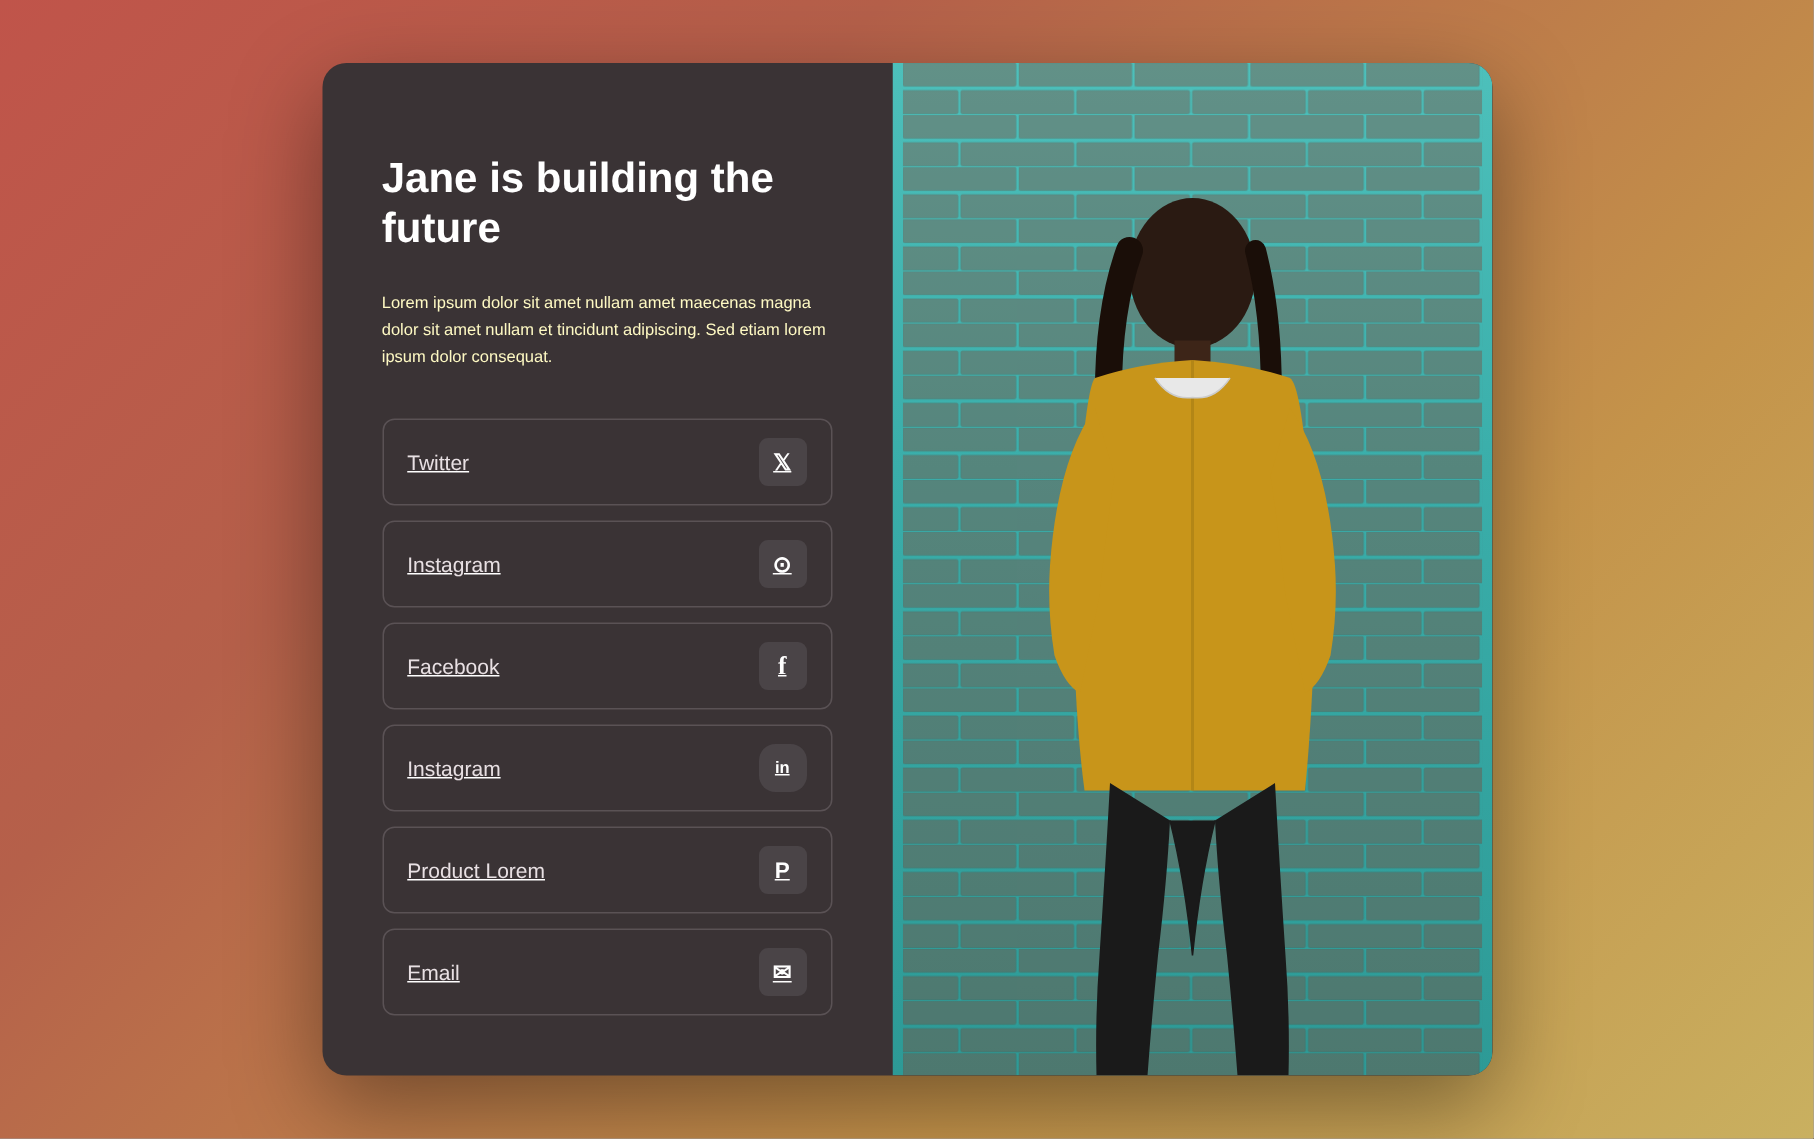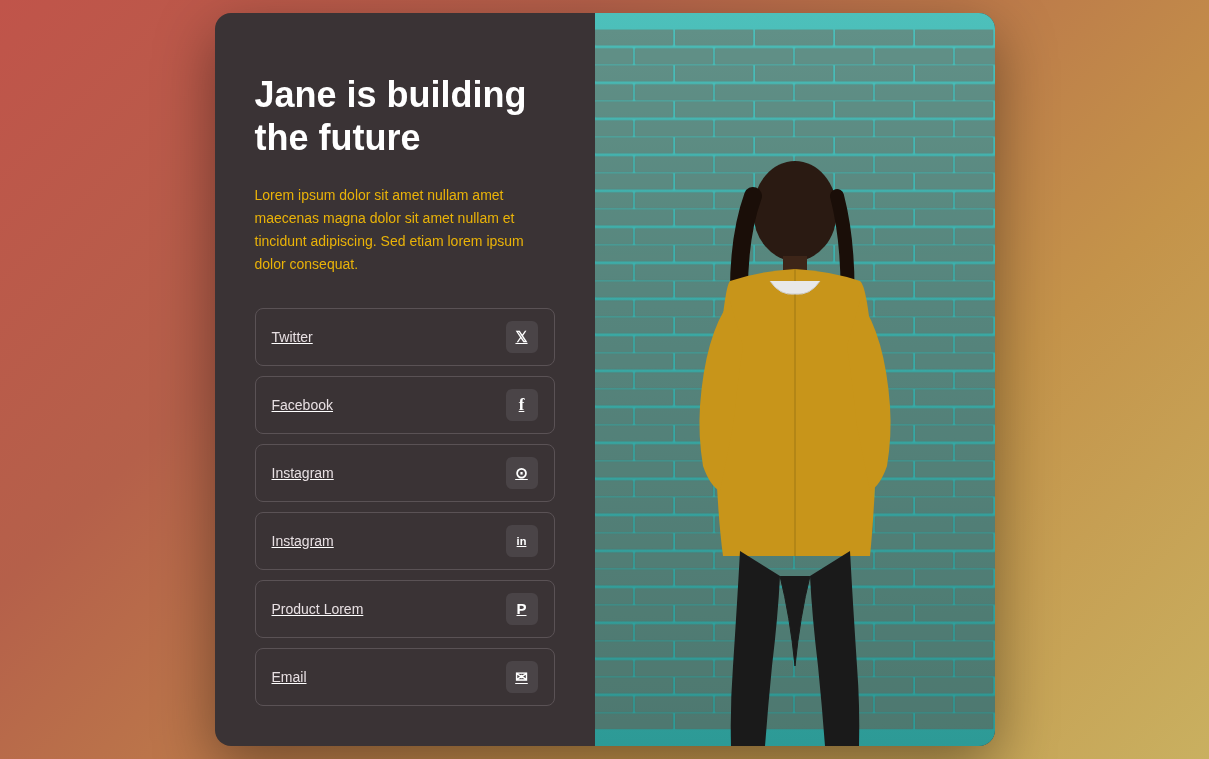--- a/index.html
+++ b/index.html
@@ -27,30 +27,30 @@
     .left-panel {
       width: 380px;
       flex-shrink: 0;
       padding: 60px 40px 40px 40px;
       display: flex;
       flex-direction: column;
       gap: 0;
     }
 
     .title {
-      font-size: 36px;
+      font-size: 28px;
       font-weight: 700;
       color: #ffffff;
       line-height: 1.2;
       margin-bottom: 24px;
     }
 
     .description {
-      font-size: 14px;
-      color: #eab308;
+      font-size: 11px;
+      color: #fef9c3;
       line-height: 1.65;
       margin-bottom: 32px;
     }
 
     .social-links {
       display: flex;
       flex-direction: column;
       gap: 10px;
     }
 
@@ -130,30 +130,30 @@
   <div class="left-panel">
     <h1 class="title">Jane is building the future</h1>
     <p class="description">Lorem ipsum dolor sit amet nullam amet maecenas magna dolor sit amet nullam et tincidunt adipiscing. Sed etiam lorem ipsum dolor consequat.</p>
 
     <div class="social-links">
     <button class="social-btn">
           <span class="social-btn-label">Twitter</span>
           <div class="social-btn-icon">𝕏</div>
         </button>
         <button class="social-btn">
+          <span class="social-btn-label">Instagram</span>
+          <div class="social-btn-icon">⊙</div>
+        </button>
+        <button class="social-btn">
           <span class="social-btn-label">Facebook</span>
           <div class="social-btn-icon" style="font-size: 17px; font-family: serif; font-weight: 900;">f</div>
         </button>
         <button class="social-btn">
           <span class="social-btn-label">Instagram</span>
-          <div class="social-btn-icon">⊙</div>
-        </button>
-        <button class="social-btn">
-          <span class="social-btn-label">Instagram</span>
-          <div class="social-btn-icon" style="font-size: 11px; font-weight: 900;">in</div>
+          <div class="social-btn-icon" style="font-size: 11px; font-weight: 900; border-radius: 11px;">in</div>
         </button>
         <button class="social-btn">
           <span class="social-btn-label">Product Lorem</span>
           <div class="social-btn-icon" style="font-size: 15px; font-weight: 900;">P</div>
         </button>
         <button class="social-btn">
           <span class="social-btn-label">Email</span>
           <div class="social-btn-icon">✉</div>
         </button>
       </div>

